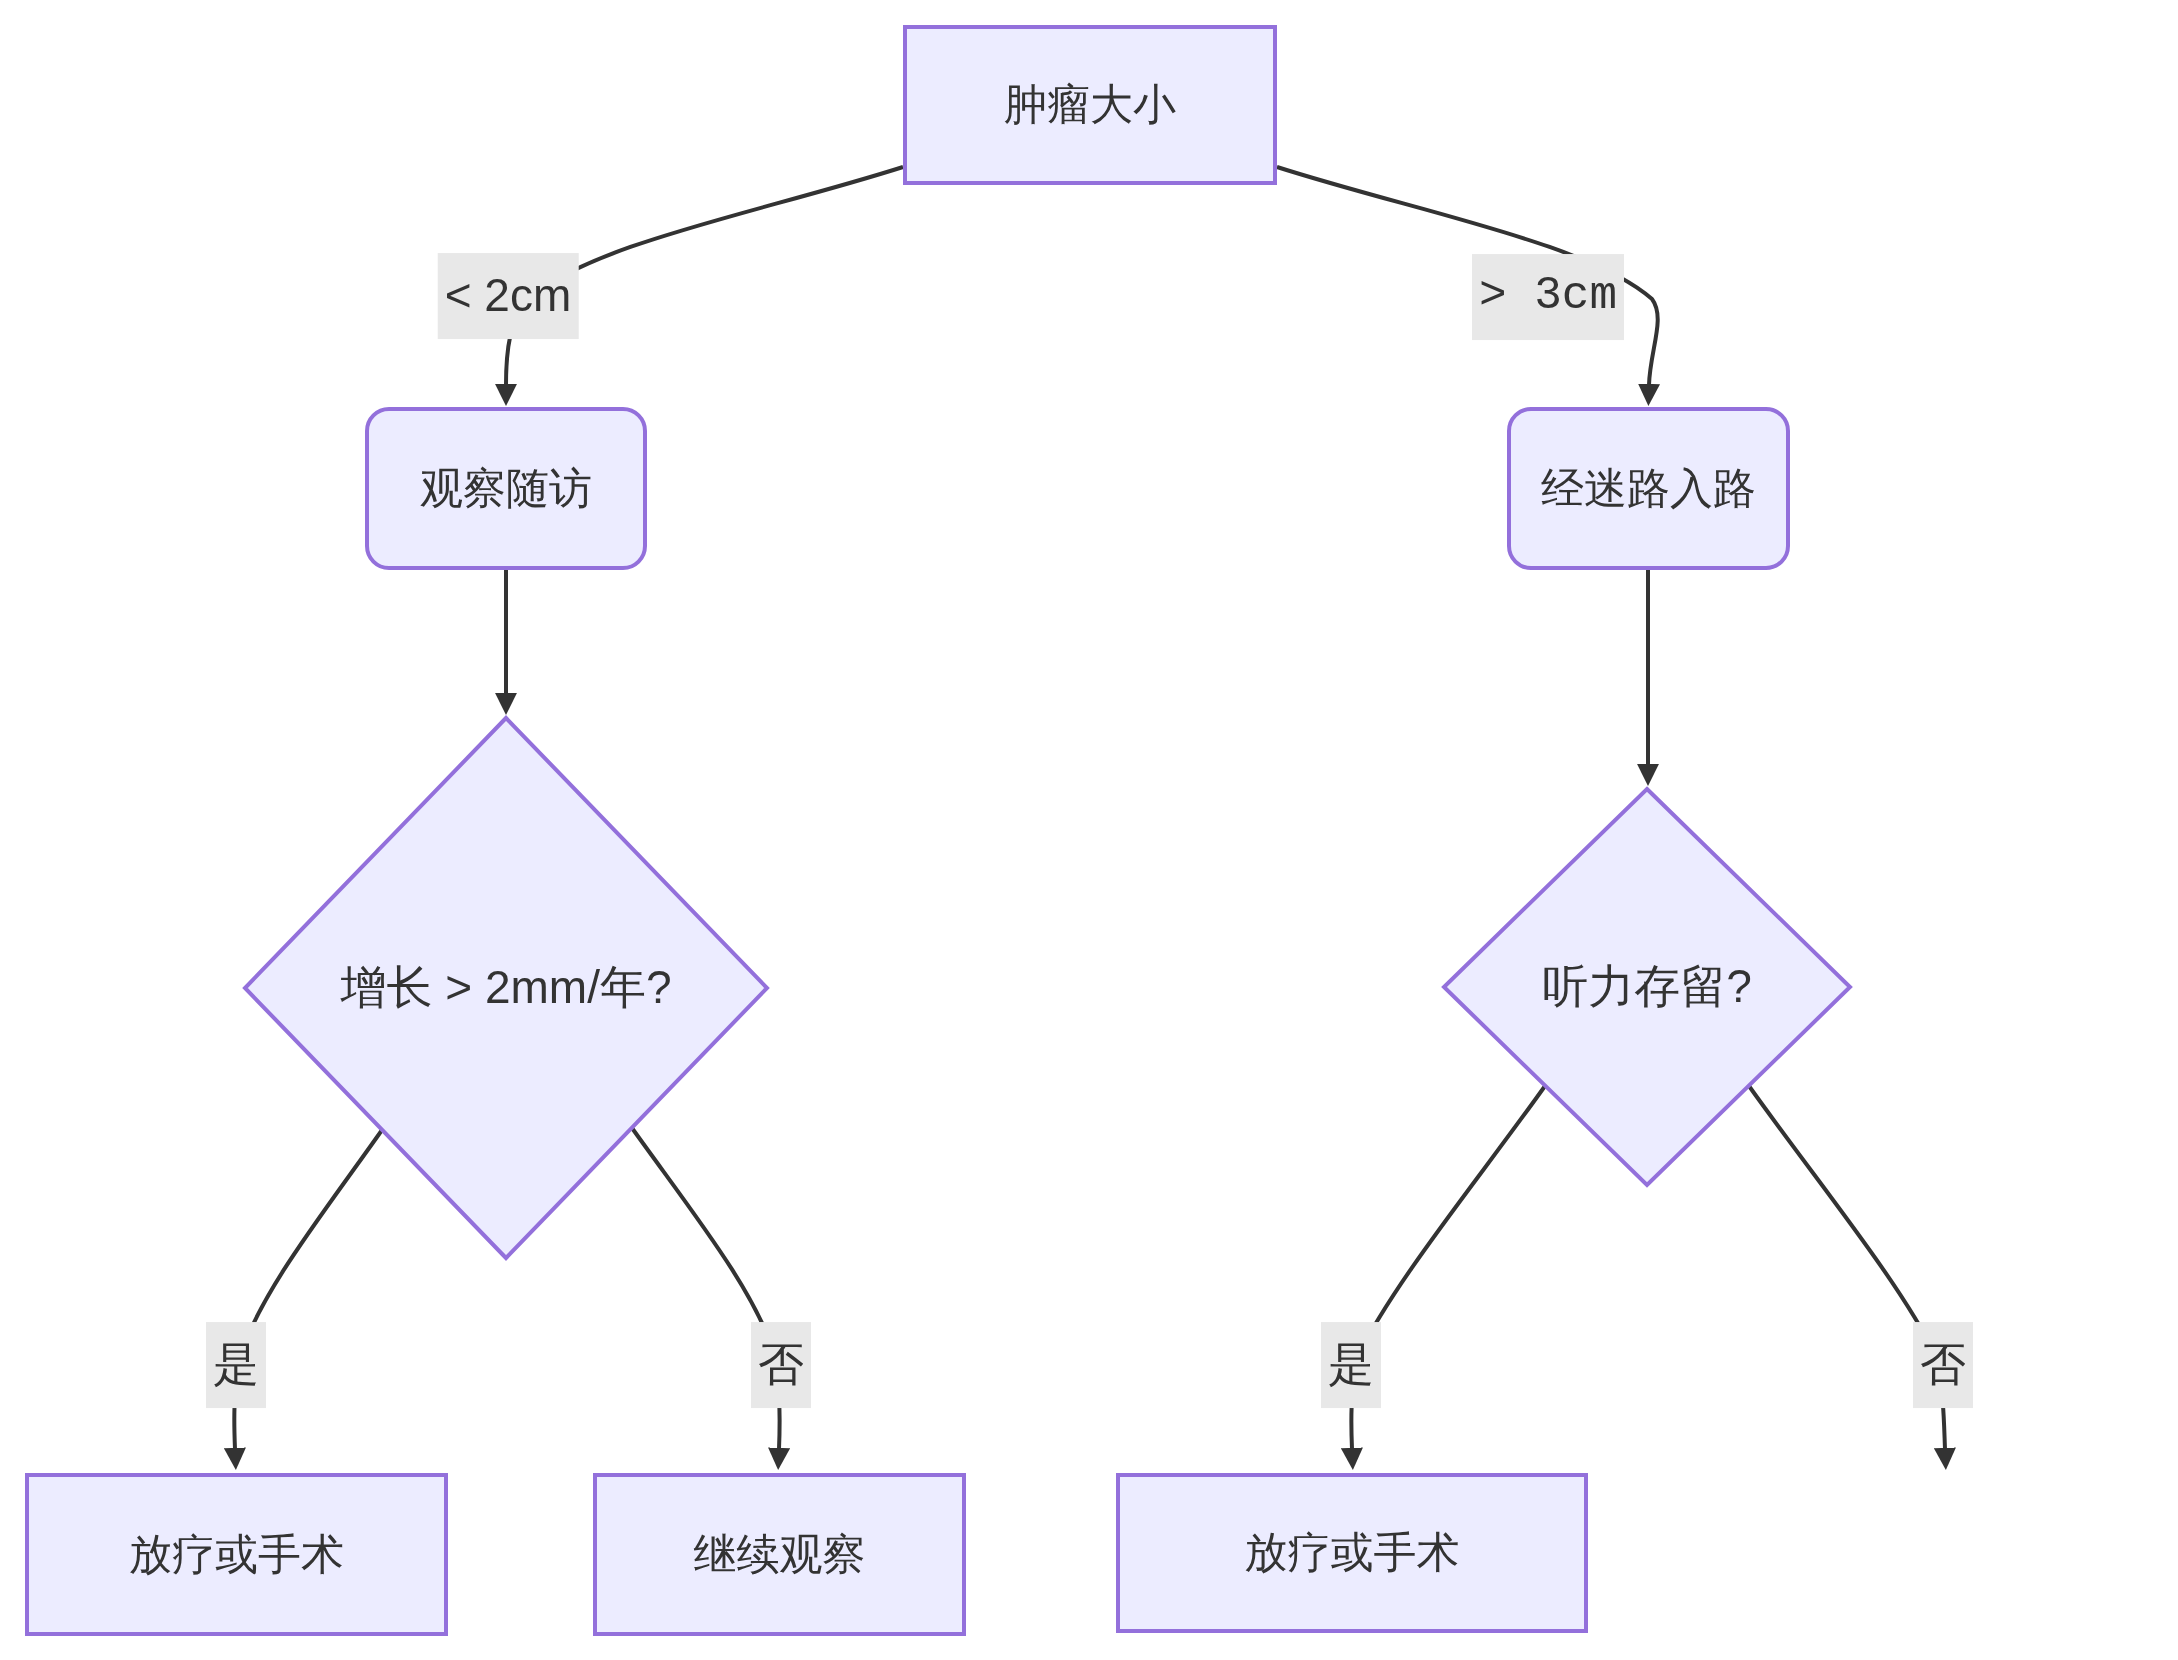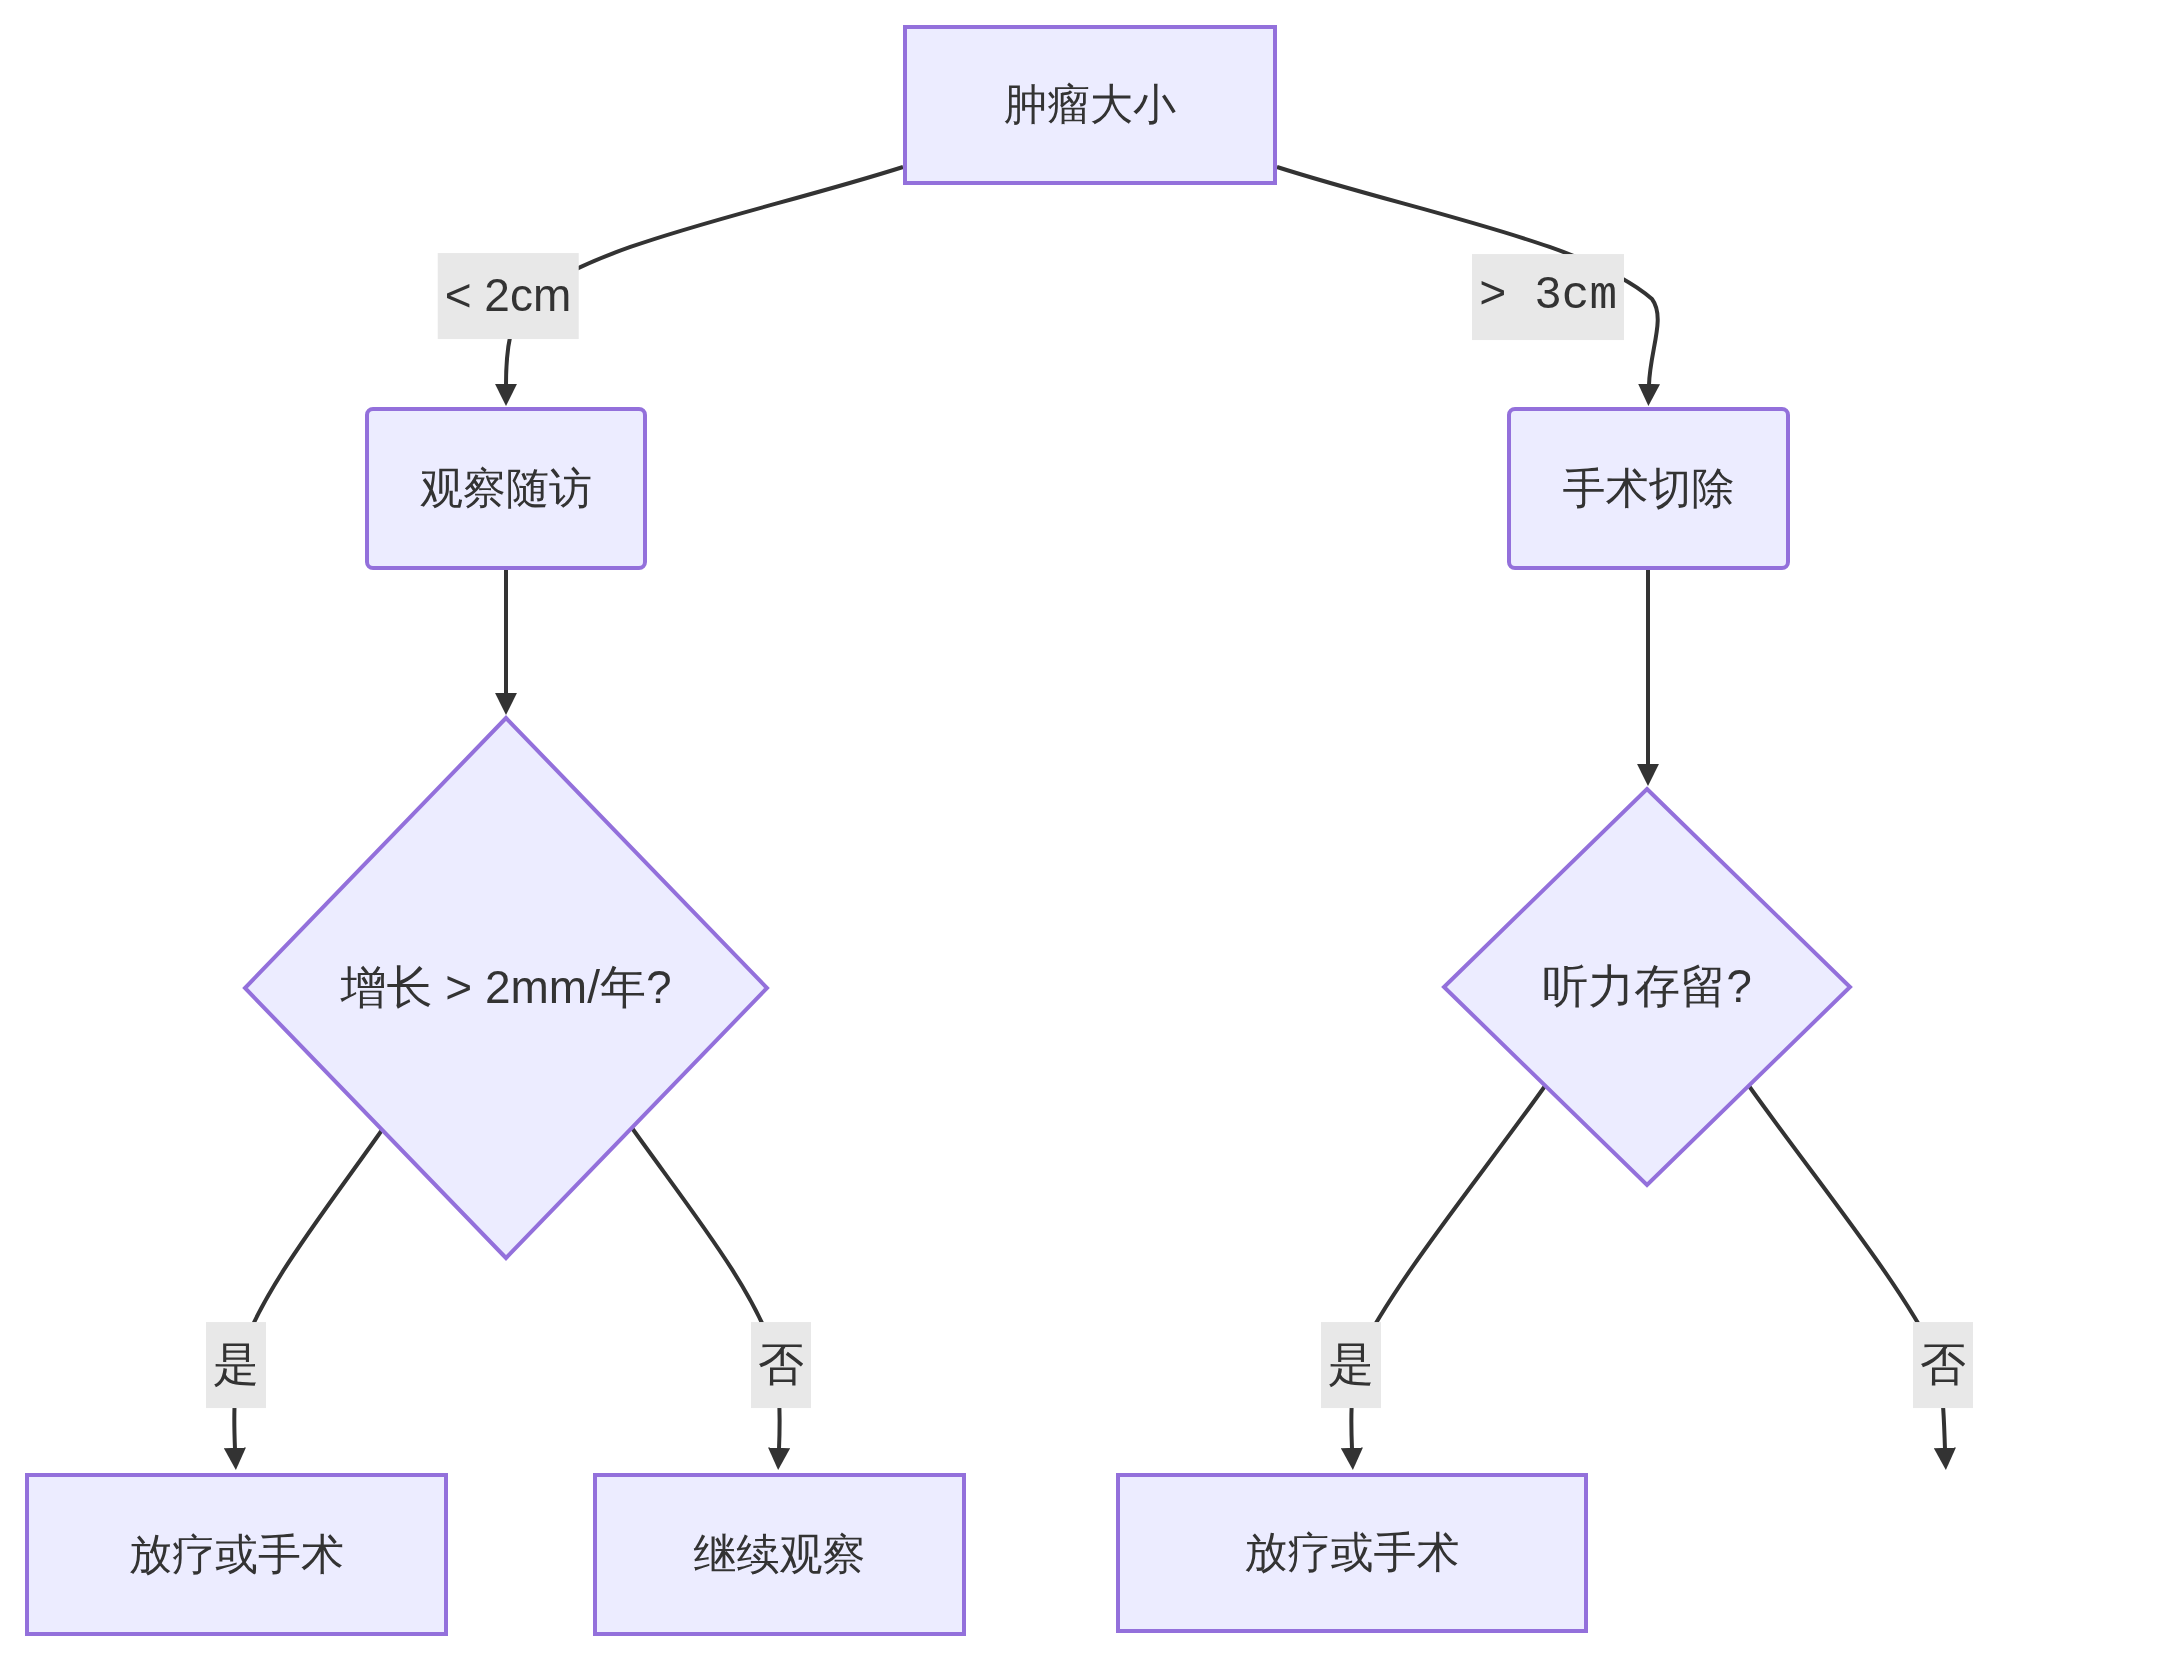--- a/index.html
+++ b/index.html
@@ -25,21 +25,21 @@
   #arrowhead path{fill:var(--edge-color);}
   .node{
     position:absolute;
     background:var(--node-fill);
     border:4px solid var(--node-border);
     display:flex;align-items:center;justify-content:center;
     font-size:43px;line-height:1.3;
     white-space:nowrap;
     box-sizing:border-box;
   }
-  .node.rounded{border-radius:8px;justify-content:center;}
+  .node.rounded{border-radius:24px;justify-content:center;}
   .diamond-label{
     position:absolute;
     transform:translate(-50%,-50%);
     font-size:46px;white-space:nowrap;
   }
   .edge-label{
     position:absolute;
     transform:translate(-50%,-50%);
     background:var(--label-bg);
     font-size:46px;line-height:1.52;
@@ -74,21 +74,21 @@
 
   <div class="node" style="left:903px;top:25px;width:374px;height:160px;">
     <span>肿瘤大小</span>
   </div>
 
   <div class="node rounded" style="left:365px;top:407px;width:282px;height:163px;">
     <span>观察随访</span>
   </div>
 
   <div class="node rounded" style="left:1507px;top:407px;width:283px;height:163px;">
-    <span>手术切除</span>
+    <span>经迷路入路</span>
   </div>
 
   <div class="diamond-label" style="left:506px;top:988px;">增长 &gt; 2mm/年?</div>
 
   <div class="diamond-label" style="left:1647px;top:987px;">听力存留?</div>
 
   <div class="node" style="left:25px;top:1473px;width:423px;height:163px;">
     <span>放疗或手术</span>
   </div>
 

